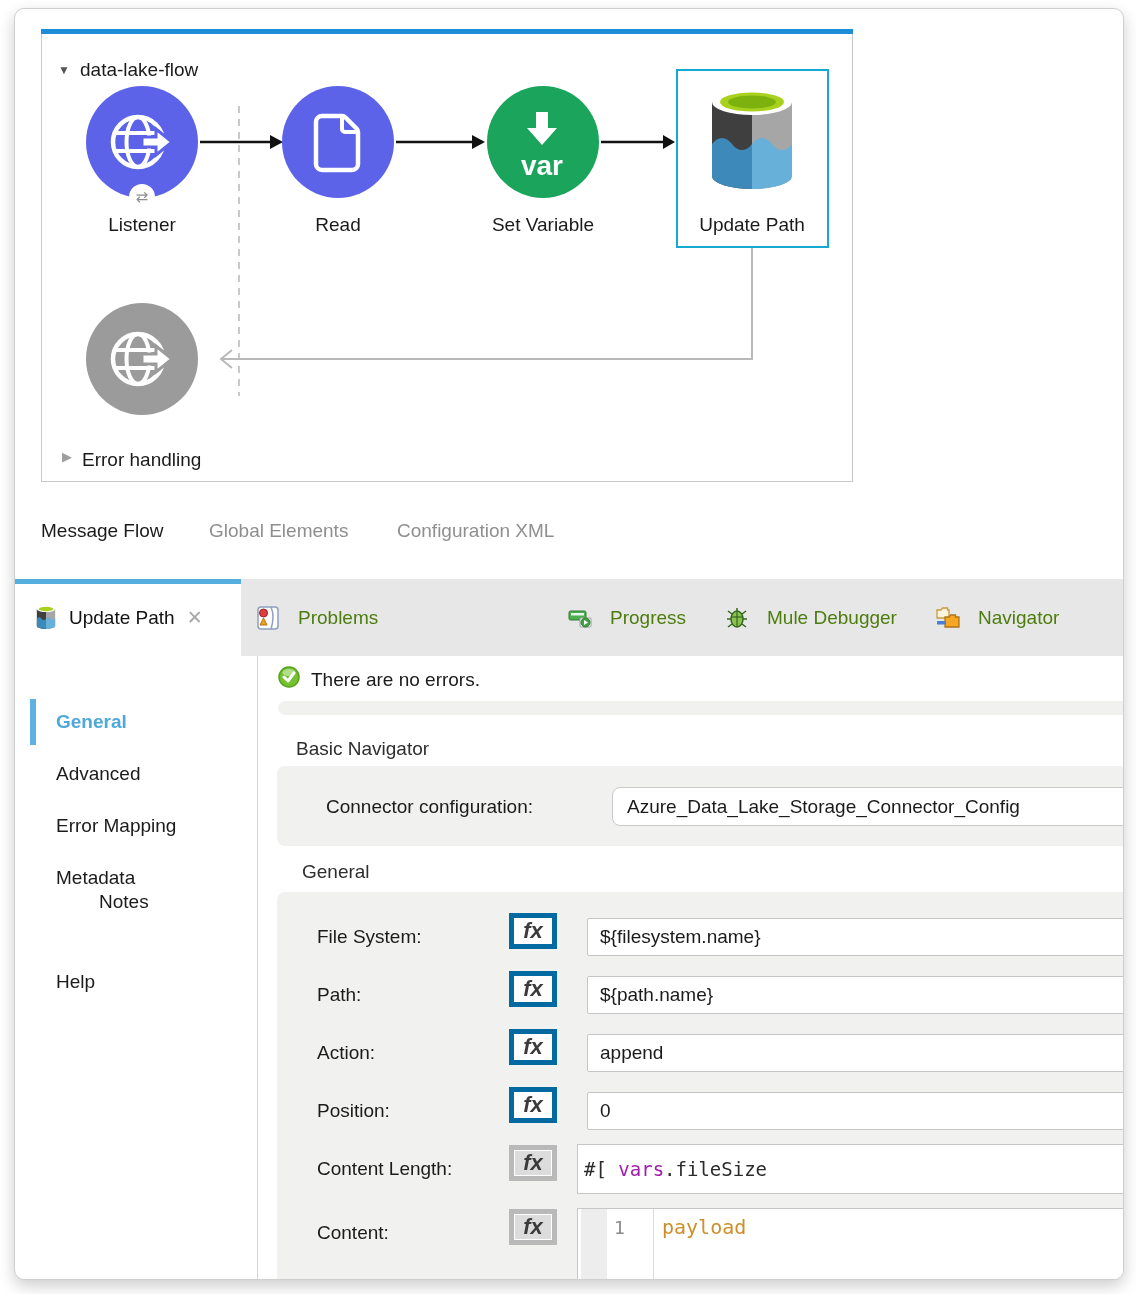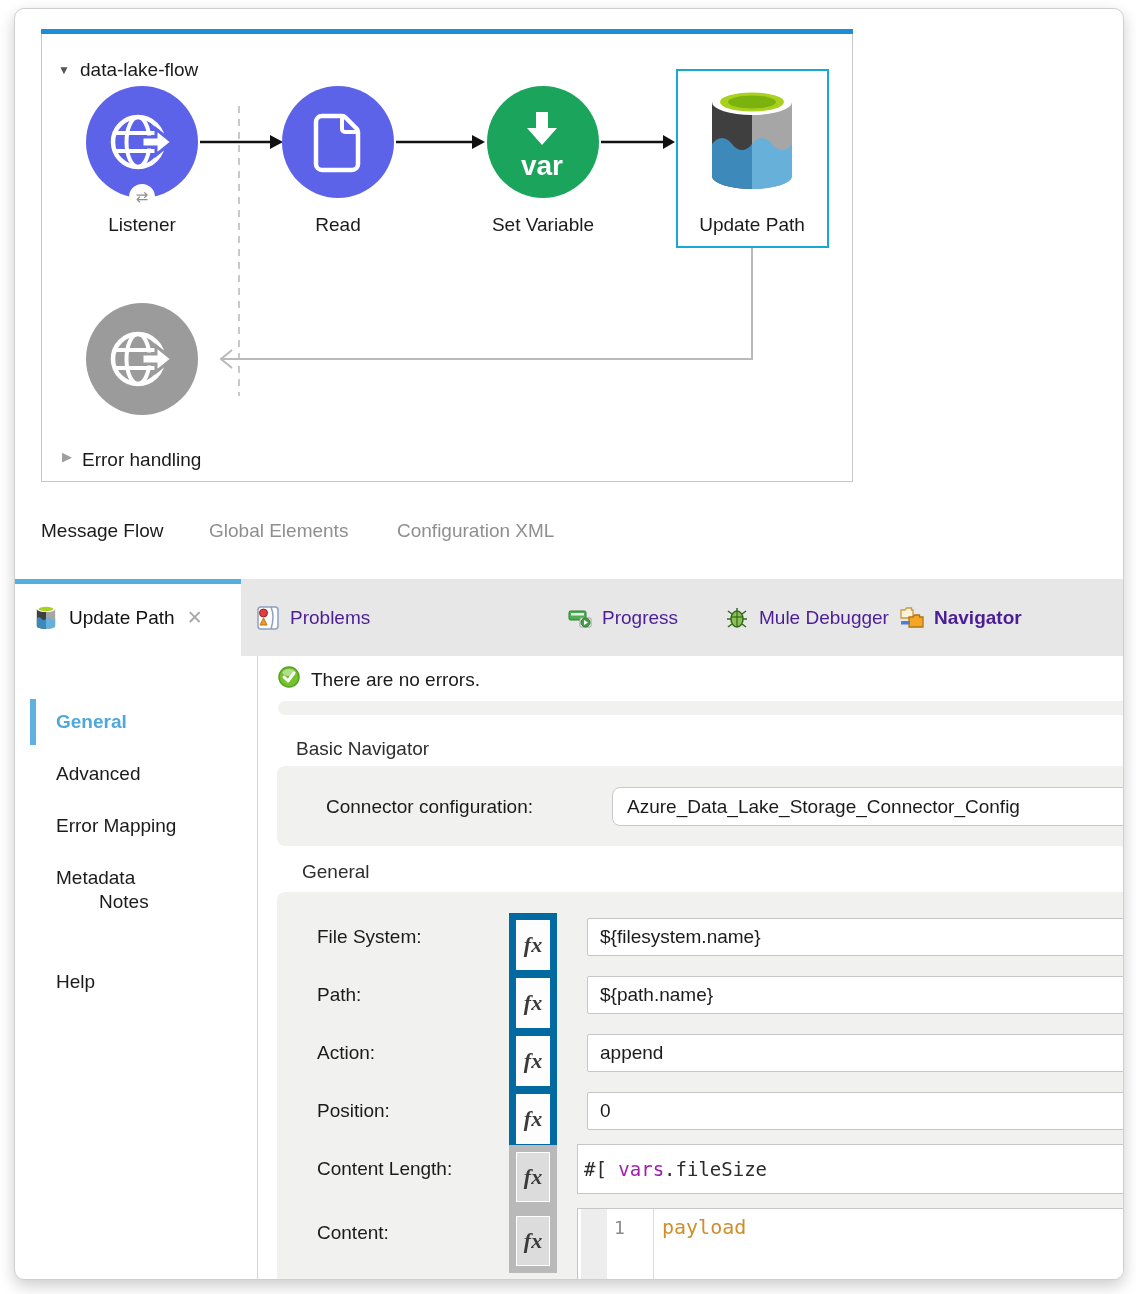--- a/index.html
+++ b/index.html
@@ -31,34 +31,34 @@
   .canvas-tab{position:absolute;top:511px;font-size:19px;cursor:pointer;}
   .canvas-tab.inactive{color:#8f8f8f;}
   
   .tabstrip{position:absolute;left:0;top:570px;width:1108px;height:77px;background:#e7e7e7;}
   .active-tab{position:absolute;left:0;top:0;width:226px;height:77px;background:#fff;
               display:flex;align-items:center;padding-left:20px;box-sizing:border-box;cursor:pointer;}
   .active-tab::before{content:"";position:absolute;left:0;top:0;width:226px;height:5px;background:#54aede;}
   .active-tab .tlabel{font-size:19px;color:#111;margin-left:12px;}
   .close-x{margin-left:12px;color:#a8a8a8;font-size:19px;cursor:pointer;}
   .view-tab{position:absolute;top:0;height:77px;display:flex;align-items:center;cursor:pointer;}
-  .view-tab .tlabel{font-size:19px;color:#4c1d95;margin-left:9px;}
+  .view-tab .tlabel{font-size:19px;color:#4d7c0f;margin-left:17px;}
   
   .vsep{position:absolute;left:242px;top:647px;width:1px;height:623px;background:#d4d4d4;}
   .side-item{position:absolute;left:41px;font-size:19px;cursor:pointer;}
   .side-item.active{color:#4fa8da;font-weight:bold;}
   .side-bar{position:absolute;left:15px;top:690px;width:6px;height:46px;background:#5fb1e0;}
   .status-txt{position:absolute;left:296px;top:660px;font-size:19px;}
   .strip{position:absolute;left:263px;top:692px;width:852px;height:14px;background:#f1f1f0;border-radius:7px;}
   .sec-title{position:absolute;font-size:19px;color:#2e2e2e;}
   .graybox{position:absolute;left:262px;width:852px;background:#f1f1f0;border-radius:8px;}
   .fld-label{position:absolute;font-size:19px;color:#1b1b1b;}
-  .fx-btn{position:absolute;width:48px;height:64px;box-sizing:border-box;border:7px solid #0369a1;
+  .fx-btn{position:absolute;width:48px;height:36px;box-sizing:border-box;border:5px solid #0369a1;
           background:#fdfdfd;box-shadow:inset 0 0 0 1px #fff;display:flex;align-items:center;
-          justify-content:center;cursor:pointer;font-family:Liberation Serif, serif;font-style:italic;
+          justify-content:center;cursor:pointer;font-family:Liberation Sans, sans-serif;font-style:italic;
           font-weight:bold;font-size:22px;color:#3a3a3a;}
   .fx-btn.on{background:#dcdcdc;border-color:#b9b9b9;}
   .txt-input{position:absolute;height:38px;box-sizing:border-box;border:1px solid #c6c6c6;
              background:#fff;font-family:"Liberation Sans",sans-serif;font-size:19px;color:#1b1b1b;
              padding:0 12px;border-radius:2px;}
   .combo{position:absolute;height:39px;box-sizing:border-box;border:1px solid #c9c9c9;border-radius:8px;
          background:#fff;font-family:"Liberation Sans",sans-serif;font-size:19px;color:#1b1b1b;padding:0 14px;}
   .expr-input{position:absolute;box-sizing:border-box;border:1px solid #c6c6c6;background:#fff;
               font-family:"DejaVu Sans Mono",monospace;font-size:19px;display:flex;align-items:center;
               padding-left:6px;white-space:pre;cursor:text;}
@@ -202,21 +202,21 @@
               <line x1="4" y1="22" x2="8" y2="19"></line>
           <line x1="22" y1="22" x2="18" y2="19"></line>
         </g>
         <ellipse cx="13" cy="14" rx="6" ry="8" fill="#8cc152" stroke="#33691e" stroke-width="1.5"></ellipse>
         <line x1="13" y1="6" x2="13" y2="22" stroke="#33691e" stroke-width="1.2"></line>
         <line x1="8" y1="12" x2="18" y2="12" stroke="#33691e" stroke-width="1.2"></line>
       </svg>
       <span class="tlabel">Mule Debugger</span>
     </div>
 
-    <div class="view-tab" style="left:884px;font-weight:bold;">
+    <div class="view-tab" style="left:920px;">
       <svg width="26" height="26" viewBox="0 0 26 26">
         <path d="M2,5 l4,0 1.5,-2 5,0 0,2 1.5,0 0,8 -12,0 Z" fill="#fdf3dd" stroke="#c89a3f" stroke-width="1.3"></path>
         <path d="M10,12 l4,0 1.5,-2 5,0 0,2 3.5,0 0,10 -14,0 Z" fill="#f5a623" stroke="#b07417" stroke-width="1.3"></path>
         <rect x="2" y="16" width="9" height="3.5" rx="0.5" fill="#4a7fd4"></rect>
       </svg>
       <span class="tlabel">Navigator</span>
     </div>
   </div>
 
   <div class="vsep"></div>

